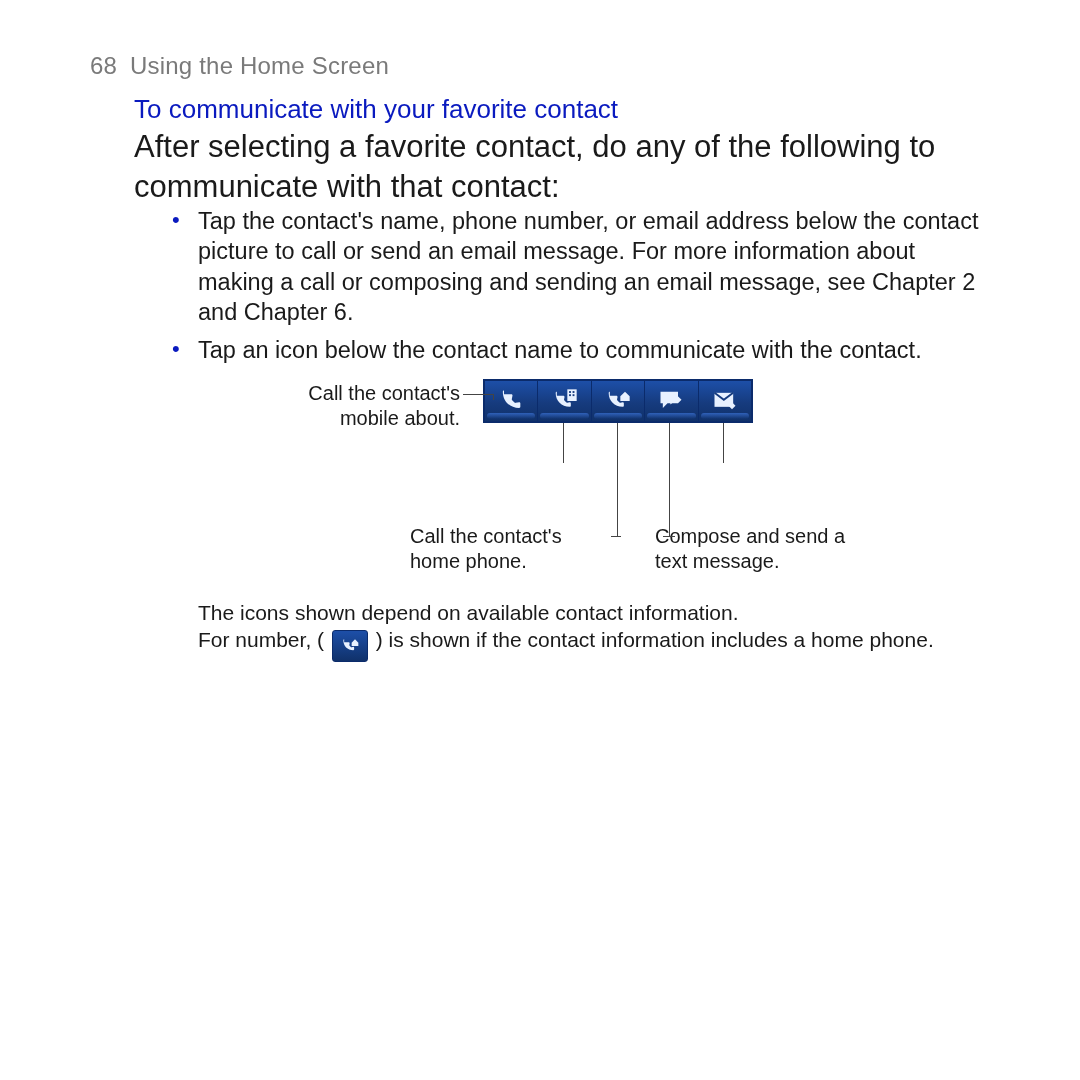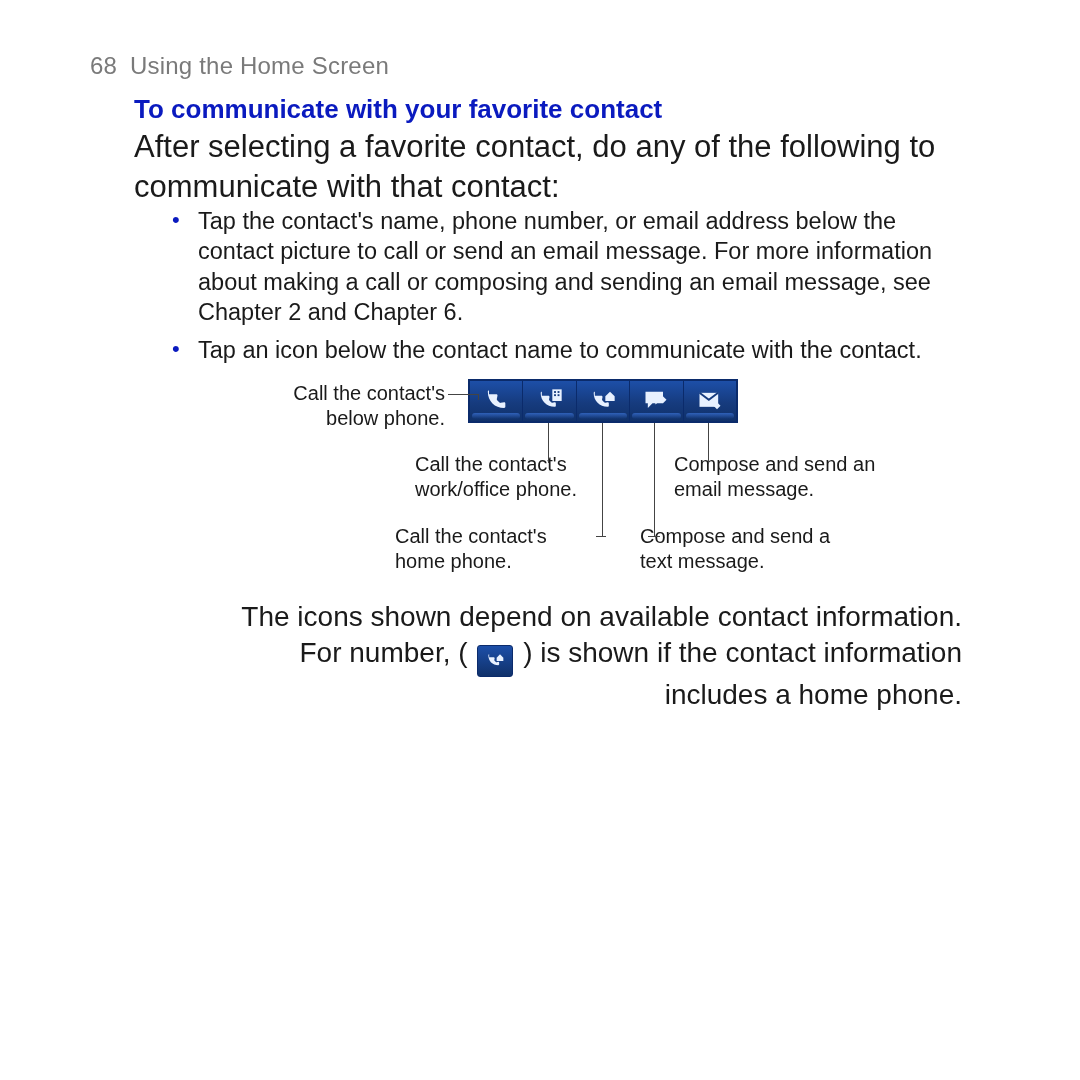--- a/index.html
+++ b/index.html
@@ -10,33 +10,33 @@
     background: #ffffff;
     font-family: "Myriad Pro", "Segoe UI", "Helvetica Neue", Arial, sans-serif;
     color: #1a1a1a;
     -webkit-font-smoothing: antialiased;
   }
   .page {
     position: relative;
     width: 1080px;
     height: 1080px;
     box-sizing: border-box;
-    padding: 52px 114px 0 90px;
+    padding: 52px 84px 0 90px;
   }
   .page-header {
     font-size: 24px;
     color: #7a7a7a;
     letter-spacing: 0.2px;
   }
   .page-header .page-num { margin-right: 6px; }
   .section-heading {
     margin-top: 14px;
     margin-left: 44px;
     font-size: 26px;
-    font-weight: 700;
+    font-weight: 400;
     color: #0a1abf;
   }
   .intro {
     margin-top: 2px;
     margin-left: 44px;
     margin-right: 4px;
     font-size: 31px;
     line-height: 1.28;
   }
   ul.bullets {
@@ -113,23 +113,22 @@
   .lead {
     position: absolute;
     background: #444444;
   }
   .lead-h { height: 1px; }
   .lead-v { width: 1px; }
 
   .note-block {
     margin: 10px 0 0 0;
     padding-left: 0;
-    font-size: 28px;
+    font-size: 21px;
     line-height: 1.3;
-    text-align: right;
   }
 
   .inline-icon {
     display: inline-flex;
     vertical-align: -9px;
     width: 34px;
     height: 30px;
     margin: 0 2px;
     background: linear-gradient(#1d4fa8, #10316a);
     border: 1px solid #0b2b6b;
@@ -201,25 +200,23 @@
           <div class="cell">
             <svg viewBox="0 0 24 24">
               <rect x="3" y="5" width="16" height="12" class="fillw"></rect>
               <path d="M3 5l8 6 8-6" style="stroke:#163b7e;fill:none;stroke-width:1.6"></path>
               <path d="M15 10l6 6-3 3-6-6z" class="fillw"></path>
             </svg>
             <div class="glow"></div>
           </div>
         </div>
 
-        <div class="lbl lbl-mobile">Call the contact's below phone.</div>
-        <div class="lbl lbl-work">Call the contact's work/office phone.</div>
+        <div class="lbl lbl-mobile">Call the contact's mobile about.</div>
         <div class="lbl lbl-home">Call the contact's home phone.</div>
         <div class="lbl lbl-text">Compose and send a text message.</div>
-        <div class="lbl lbl-email">Compose and send an email message.</div>
 
         <div class="lead lead-h" style="top:15px; left:248px; width:30px;"></div>
         <div class="lead lead-v" style="top:15px; left:278px; height:6px;"></div>
 
         <div class="lead lead-v" style="top:44px; left:348px; height:40px;"></div>
 
         <div class="lead lead-v" style="top:44px; left:402px; height:113px;"></div>
         <div class="lead lead-h" style="top:157px; left:396px; width:10px;"></div>
 
         <div class="lead lead-v" style="top:44px; left:454px; height:113px;"></div>

